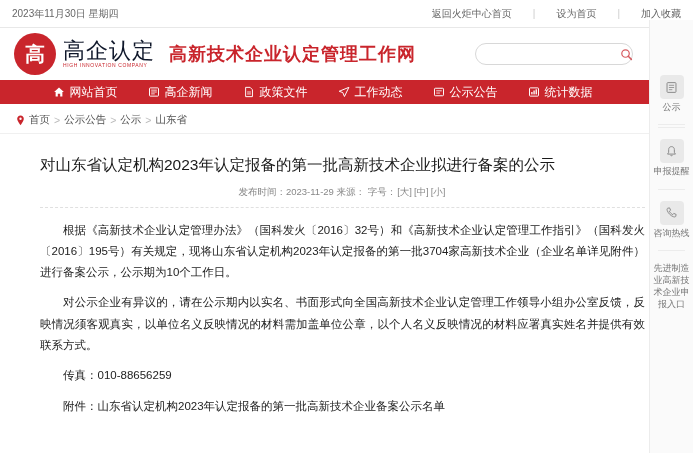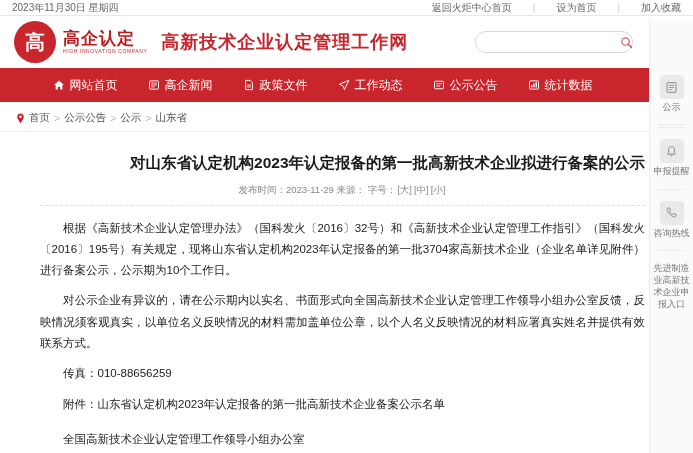--- a/index.html
+++ b/index.html
@@ -7,21 +7,21 @@
     margin: 0; padding: 0;
     width: 693px; height: 453px;
     overflow: hidden;
     background: #ffffff;
     font-family: "Liberation Sans", sans-serif;
   }
   body { position: relative; }
 
   
   .topbar {
-    height: 16px;
+    height: 28px;
     background: #ffffff;
     border-bottom: 1px solid #e8e8e8;
     display: flex;
     align-items: center;
     justify-content: space-between;
     padding: 0 12px;
     font-size: 10px;
     color: #666;
   }
   .topbar .left { white-space: nowrap; }
@@ -47,21 +47,21 @@
     display: flex; align-items: center; justify-content: center;
     flex: none;
   }
   .logo-mark .g {
     color: #fff; font-size: 20px; font-weight: bold;
     font-family: "DejaVu Sans", sans-serif;
     line-height: 1;
   }
   .logo-text { line-height: 1.1; }
   .logo-cn {
-    font-size: 17px; color: #b91c1c; font-weight: bold;
+    font-size: 22px; color: #0f172a; font-weight: normal;
     letter-spacing: 1px;
   }
   .logo-en {
     font-size: 5px; color: #c9252c; letter-spacing: .6px;
     font-family: "Liberation Sans", sans-serif;
   }
   .site-title {
     margin-left: 14px;
     font-size: 18px;
     font-weight: bold;
@@ -85,21 +85,21 @@
     border: 0; outline: 0;
     font-size: 10px;
     color: #333;
     background: transparent;
     font-family: "Liberation Sans", sans-serif;
   }
   .search-icon { width: 13px; height: 13px; flex: none; opacity: .75; }
 
   
   .nav {
-    height: 34px;
+    height: 24px;
     background: #c9252c;
     display: flex;
     align-items: center;
     justify-content: center;
     gap: 30px;
     padding-right: 48px;
   }
   .nav-item {
     display: flex; align-items: center; gap: 5px;
     color: #fff; font-size: 12px;
@@ -118,23 +118,23 @@
   }
   .crumb-wrap a { color: #555; text-decoration: none; }
   .crumb-sep { color: #bbb; }
   .pin-icon { width: 9px; height: 11px; flex: none; }
 
   
   .article {
     padding: 14px 48px 0 40px;
   }
   .art-title {
-    text-align: right;
+    text-align: left;
     font-size: 15.5px;
-    font-weight: bold;
+    font-weight: normal;
     color: #1a1a1a;
     line-height: 1.4;
     margin: 6px 0 10px;
     font-family: "Liberation Sans", sans-serif;
   }
   .art-meta {
     text-align: center;
     font-size: 9.5px;
     color: #888;
     margin-bottom: 3px;
@@ -298,24 +298,20 @@
       <span class="fs-label">字号：</span><a href="#">[大]</a><a href="#">[中]</a><a href="#">[小]</a>
     </span>
   </div>
   <div class="divider"></div>
 
   <div class="art-body">
     <p>根据《高新技术企业认定管理办法》（国科发火〔2016〕32号）和《高新技术企业认定管理工作指引》（国科发火〔2016〕195号）有关规定，现将山东省认定机构2023年认定报备的第一批3704家高新技术企业（企业名单详见附件）进行备案公示，公示期为10个工作日。</p>
     <p>对公示企业有异议的，请在公示期内以实名、书面形式向全国高新技术企业认定管理工作领导小组办公室反馈，反映情况须客观真实，以单位名义反映情况的材料需加盖单位公章，以个人名义反映情况的材料应署真实姓名并提供有效联系方式。</p>
     <p>传真：010-88656259</p>
     <p>附件：山东省认定机构2023年认定报备的第一批高新技术企业备案公示名单</p>
-    <div class="sign-block">
-      <p class="sign">全国高新技术企业认定管理工作领导小组办公室</p>
-
-    </div>
   </div>
 </div>
 
 <div class="rail">
   <a class="rail-item" href="#">
     <span class="ic">
       <svg width="13" height="13" viewBox="0 0 16 16">
         <rect x="2.5" y="2" width="11" height="12" rx="1" fill="none" stroke="#888" stroke-width="1.2"></rect>
         <line x1="4.8" y1="5.3" x2="11.2" y2="5.3" stroke="#888" stroke-width="1"></line>
         <line x1="4.8" y1="8" x2="11.2" y2="8" stroke="#888" stroke-width="1"></line>

